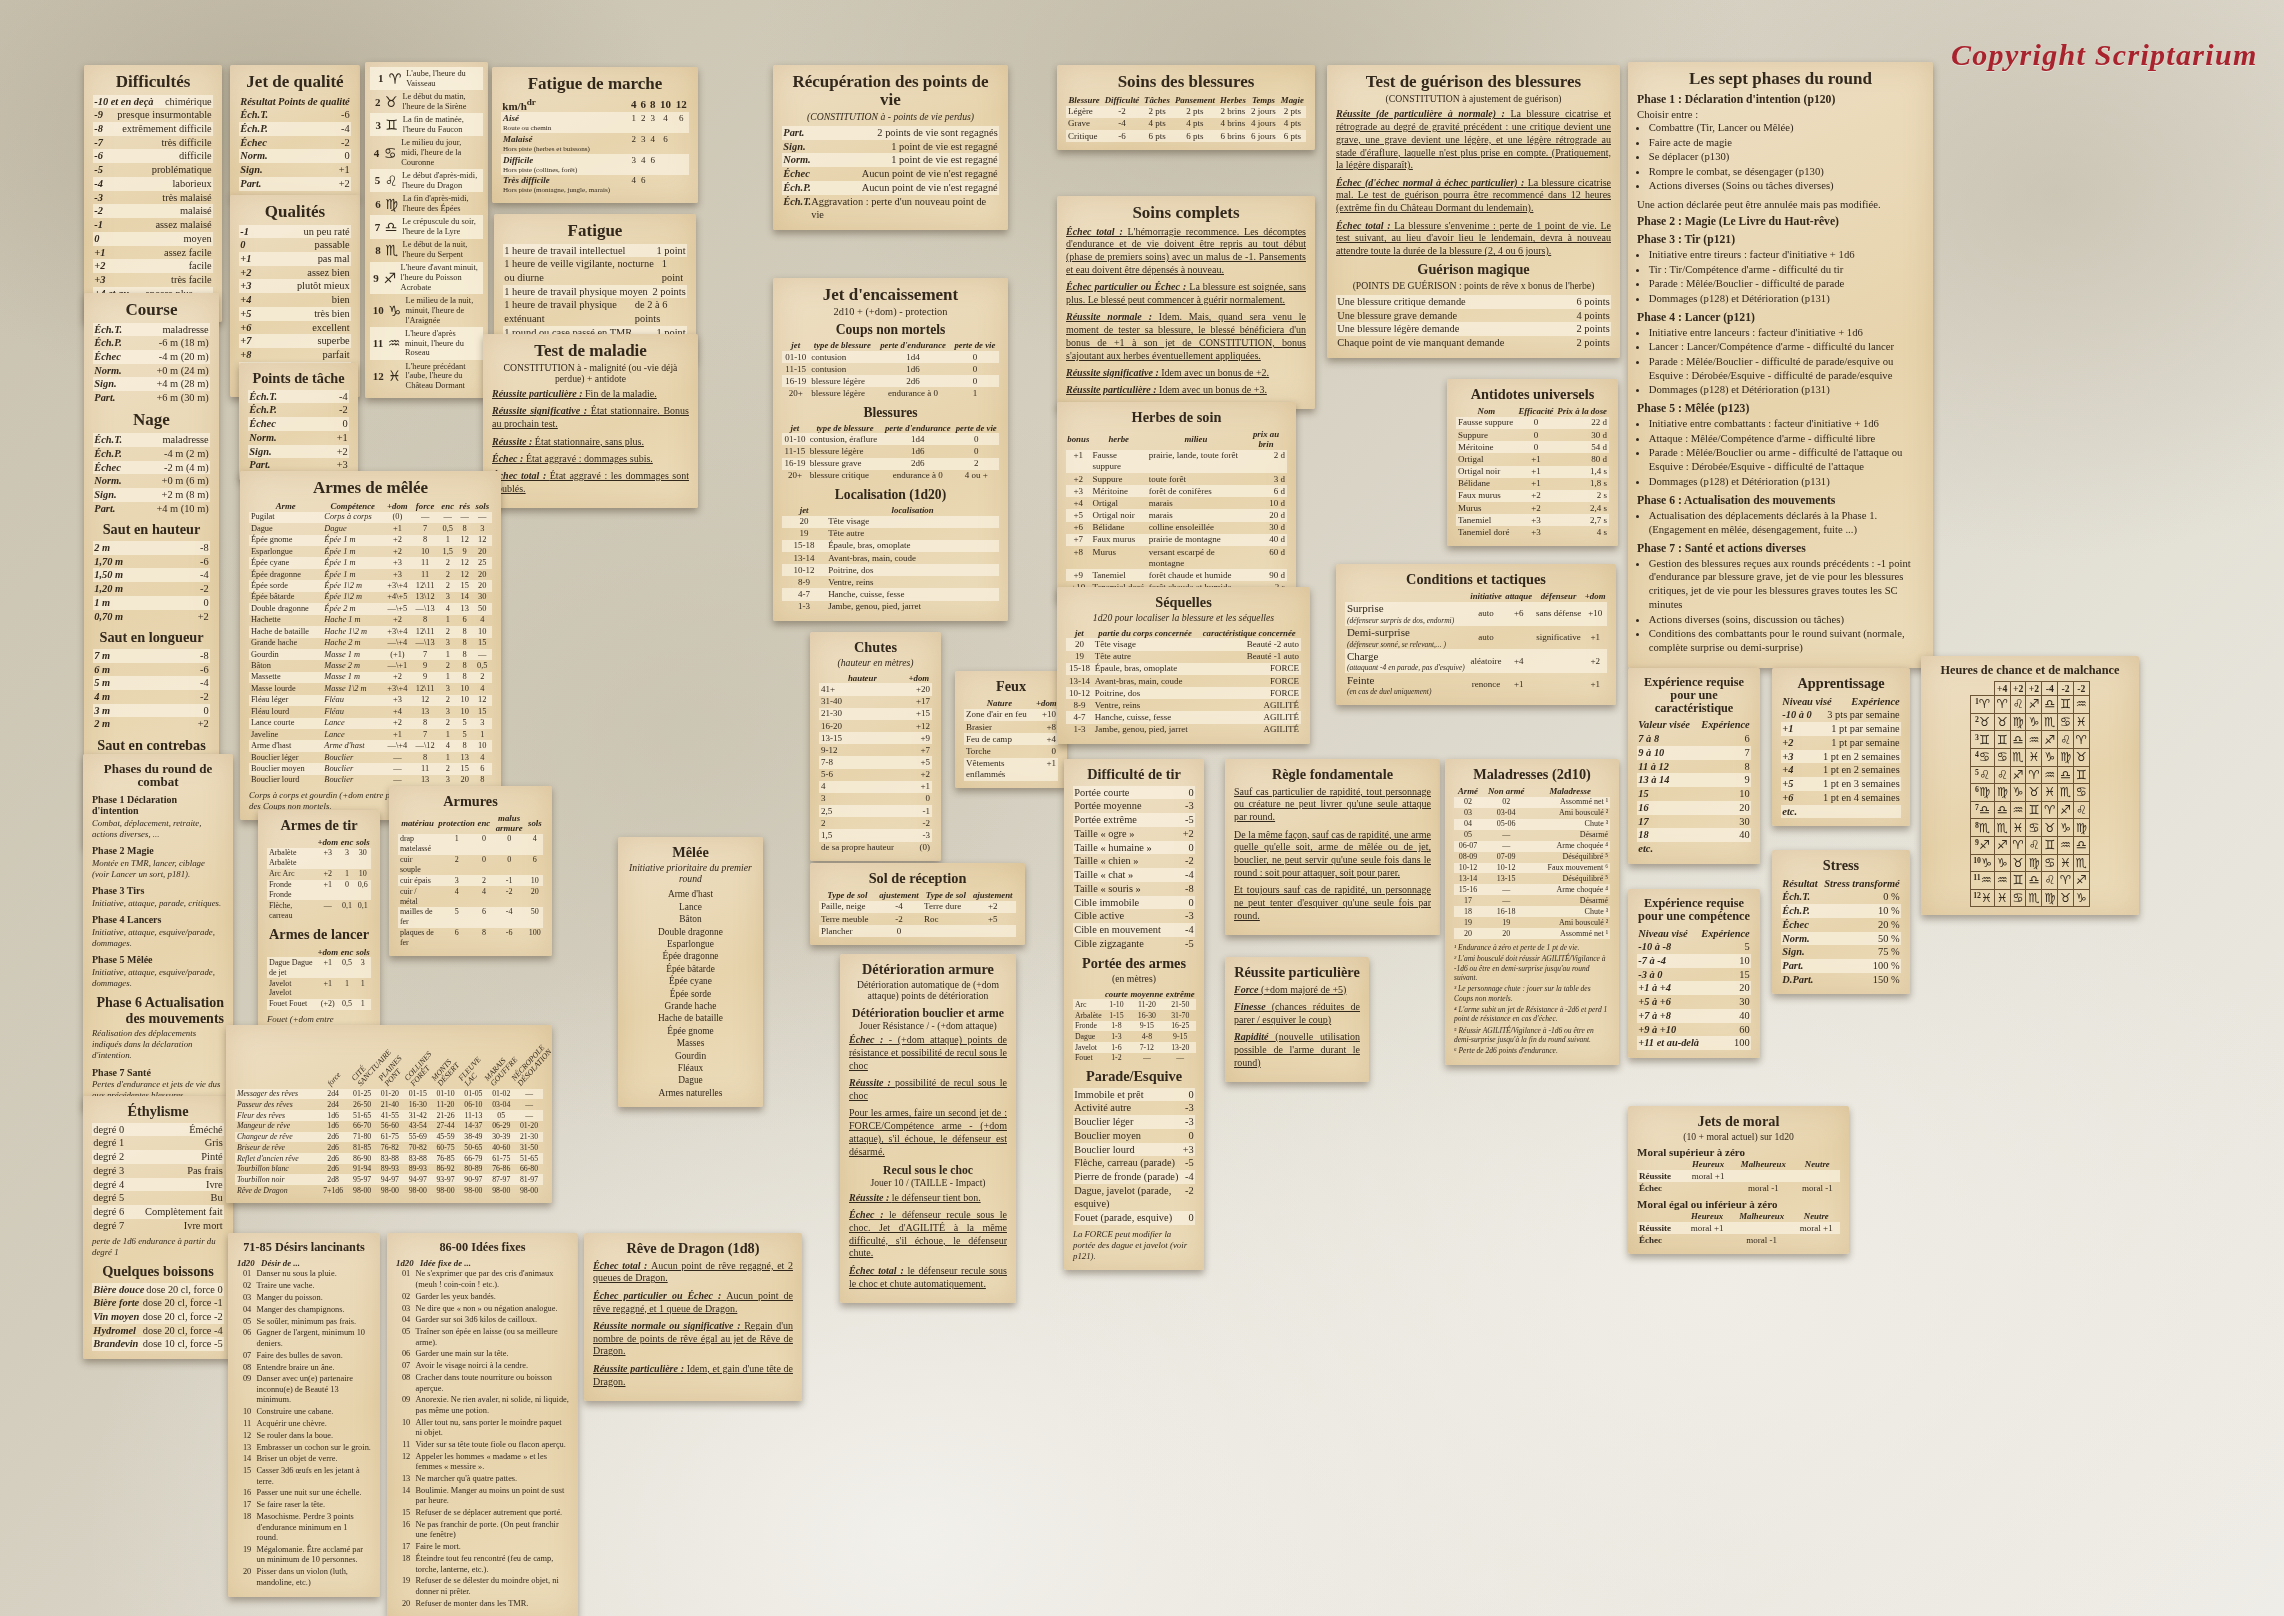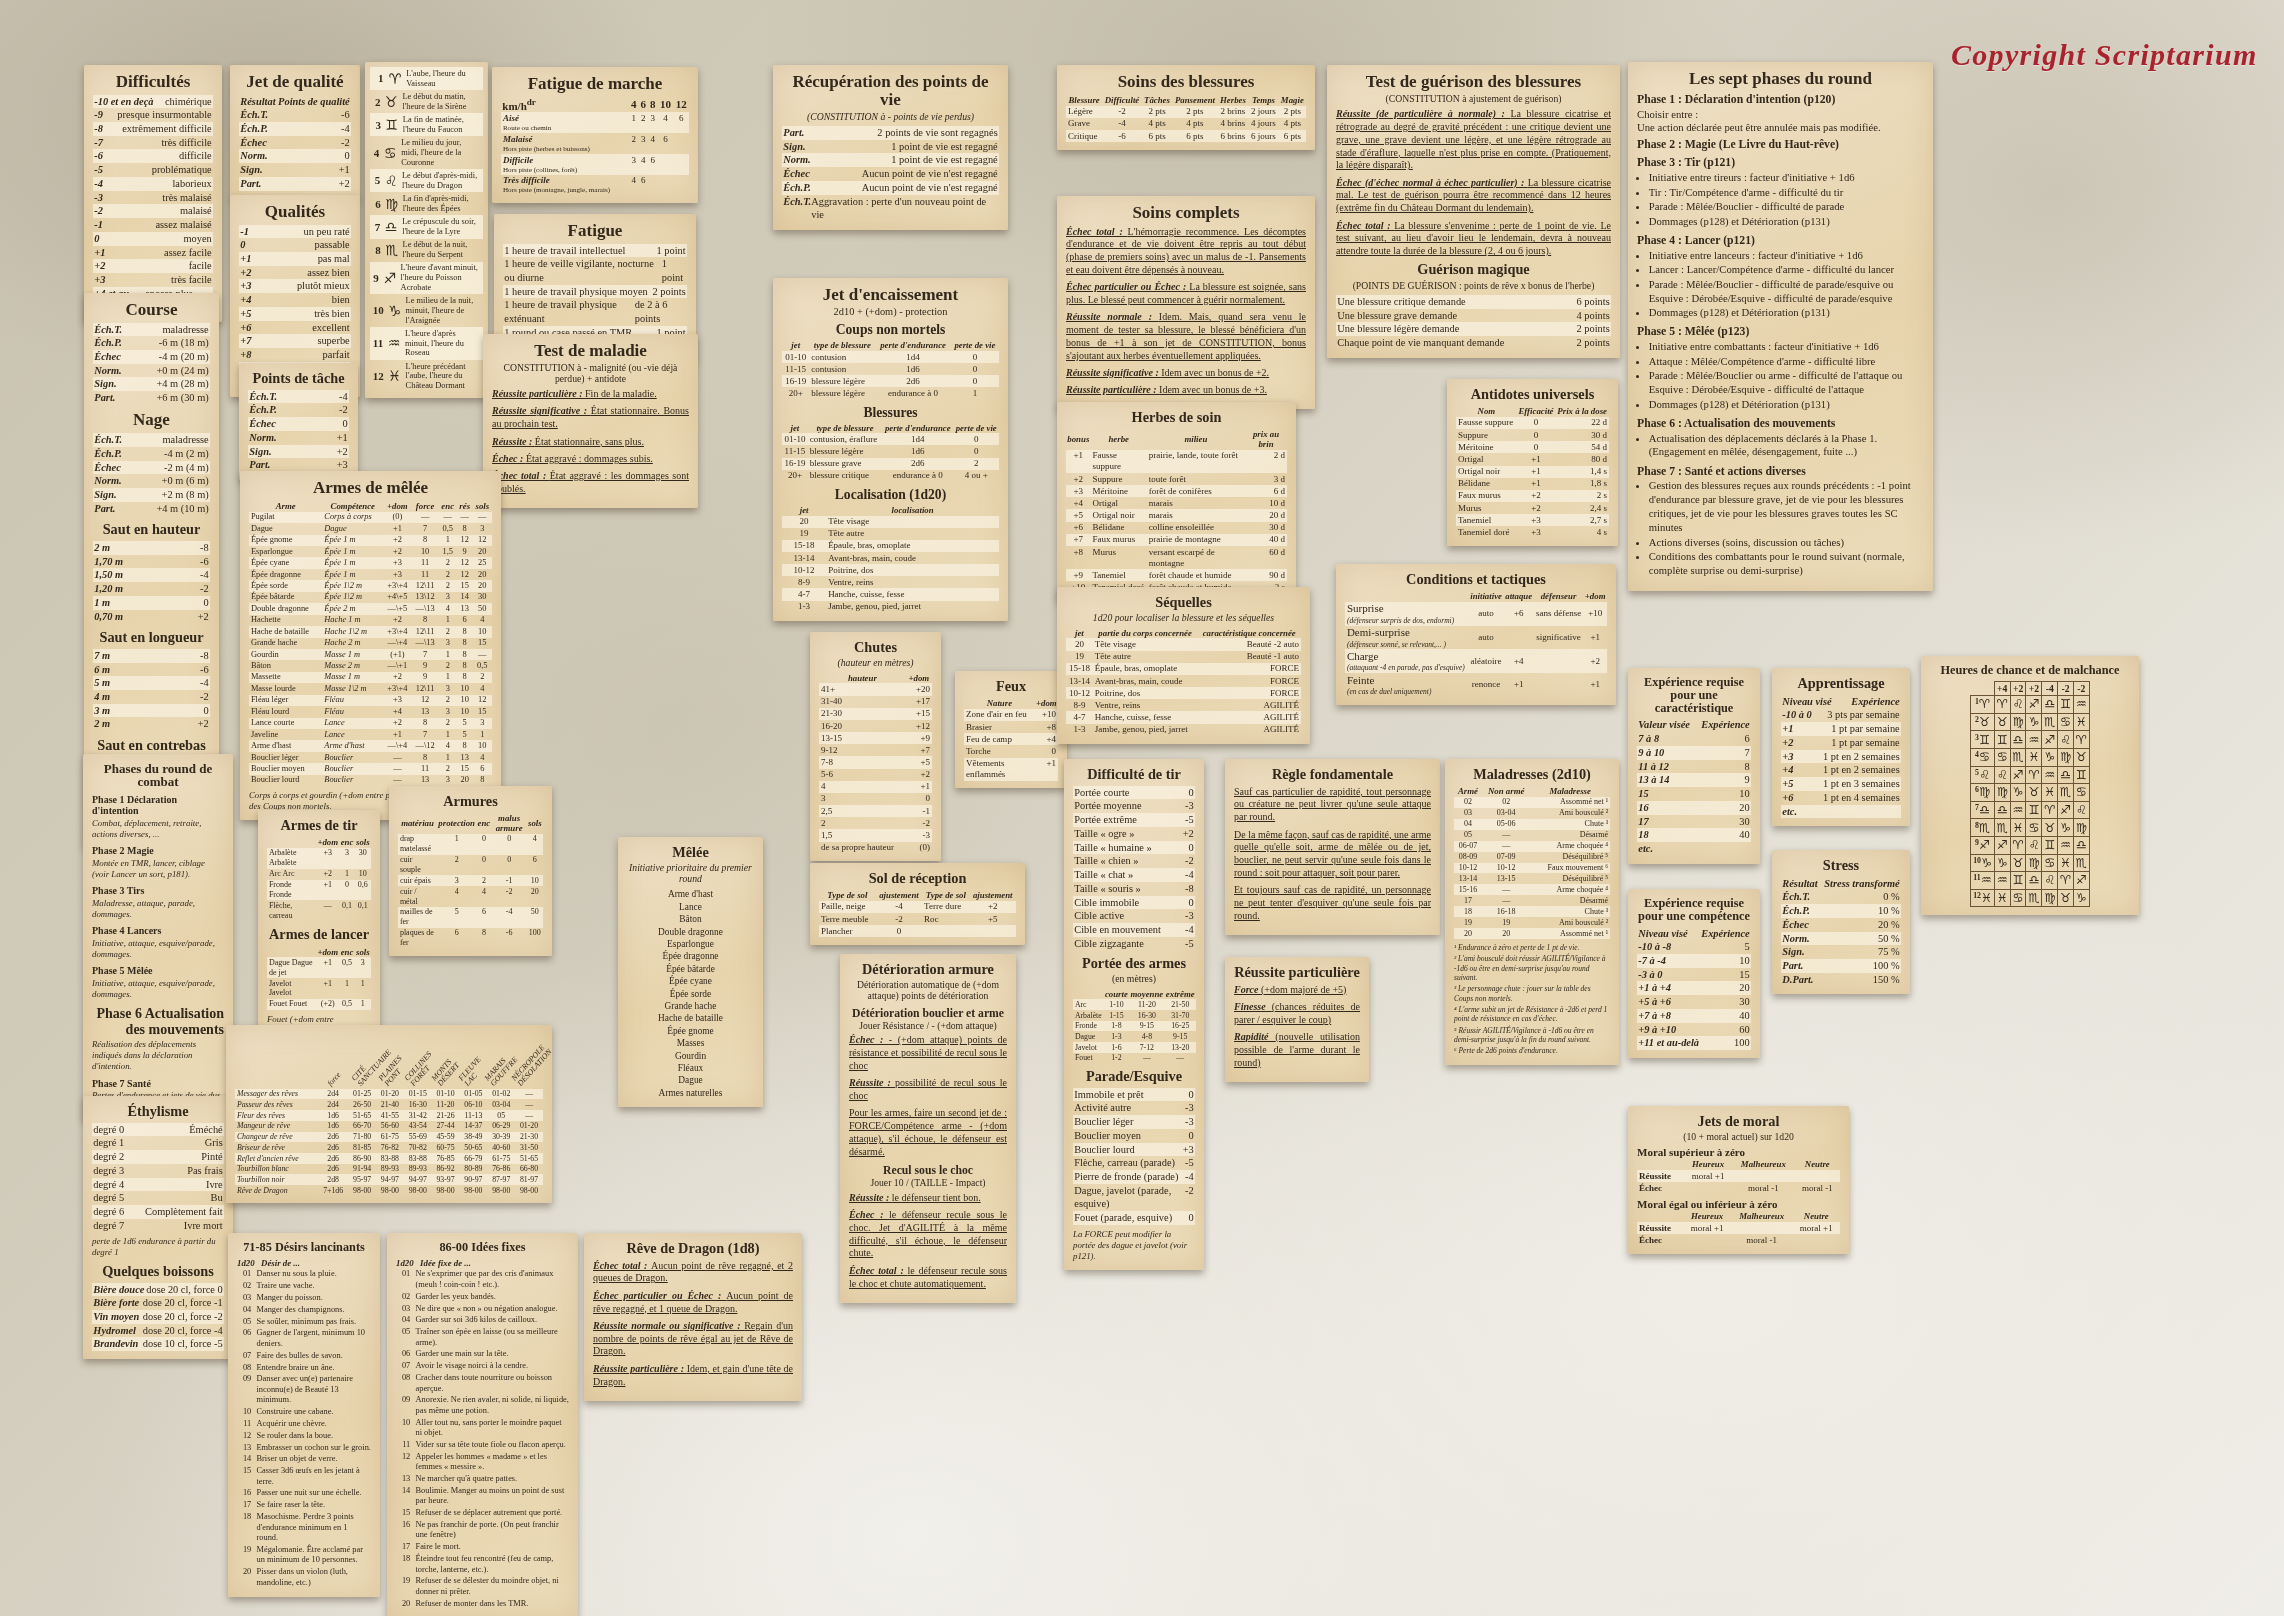--- a/index.html
+++ b/index.html
@@ -1184,20 +1184,27 @@
           </tbody>
         </table>
       </div>
   </section>
 
   <section class="card" style="left:1628px;top:62px;width:305px;">
     <h2 class="ttl">Les sept phases du round</h2>
     <div>
         <div class="ph-h">Phase 1 : Déclaration d'intention (p120)</div>
         <div class="ph-intro">Choisir entre :</div>
+        <ul class="blist">
+          <li>Combattre (Tir, Lancer ou Mêlée)</li>
+          <li>Faire acte de magie</li>
+          <li>Se déplacer (p130)</li>
+          <li>Rompre le combat, se désengager (p130)</li>
+          <li>Actions diverses (Soins ou tâches diverses)</li>
+        </ul>
         <div class="ph-note">Une action déclarée peut être annulée mais pas modifiée.</div>
         <div class="ph-h">Phase 2 : Magie (Le Livre du Haut-rêve)</div>
         <div class="ph-h">Phase 3 : Tir (p121)</div>
         <ul class="blist">
           <li>Initiative entre tireurs : facteur d'initiative + 1d6</li>
           <li>Tir : Tir/Compétence d'arme - difficulté du tir</li>
           <li>Parade : Mêlée/Bouclier - difficulté de parade</li>
           <li>Dommages (p128) et Détérioration (p131)</li>
         </ul>
         <div class="ph-h">Phase 4 : Lancer (p121)</div>
@@ -2240,21 +2247,21 @@
   </section>
 
   <section class="card" style="left:83px;top:754px;width:150px;">
     <h2 class="ttl sm" style="font-size:13px;">Phases du round de combat</h2>
     <div>
         <div class="ph-h" style="font-size: 10px;">Phase 1   Déclaration d'intention</div>
         <div style="font-style: italic; font-size: 8.8px; line-height: 1.25;">Combat, déplacement, retraite, actions diverses, ...</div>
         <div class="ph-h" style="font-size: 10px;">Phase 2   Magie</div>
         <div style="font-style: italic; font-size: 8.8px; line-height: 1.25;">Montée en TMR, lancer, ciblage (voir Lancer un sort, p181).</div>
         <div class="ph-h" style="font-size: 10px;">Phase 3   Tirs</div>
-        <div style="font-style: italic; font-size: 8.8px; line-height: 1.25;">Maladresse, attaque, parade, dommages.</div>
+        <div style="font-style: italic; font-size: 8.8px; line-height: 1.25;">Initiative, attaque, parade, critiques.</div>
         <div class="ph-h" style="font-size: 10px;">Phase 4   Lancers</div>
         <div style="font-style: italic; font-size: 8.8px; line-height: 1.25;">Initiative, attaque, esquive/parade, dommages.</div>
         <div class="ph-h" style="font-size: 10px;">Phase 5   Mêlée</div>
         <div style="font-style: italic; font-size: 8.8px; line-height: 1.25;">Initiative, attaque, esquive/parade, dommages.</div>
         <div class="ph-h" style="font-size: 14px; text-align: right;">Phase 6   Actualisation des mouvements</div>
         <div style="font-style: italic; font-size: 8.8px; line-height: 1.25;">Réalisation des déplacements indiqués dans la déclaration d'intention.</div>
         <div class="ph-h" style="font-size: 10px;">Phase 7   Santé</div>
         <div style="font-style: italic; font-size: 8.8px; line-height: 1.25;">Pertes d'endurance et jets de vie dus aux précédentes blessures.</div>
       </div>
   </section>

